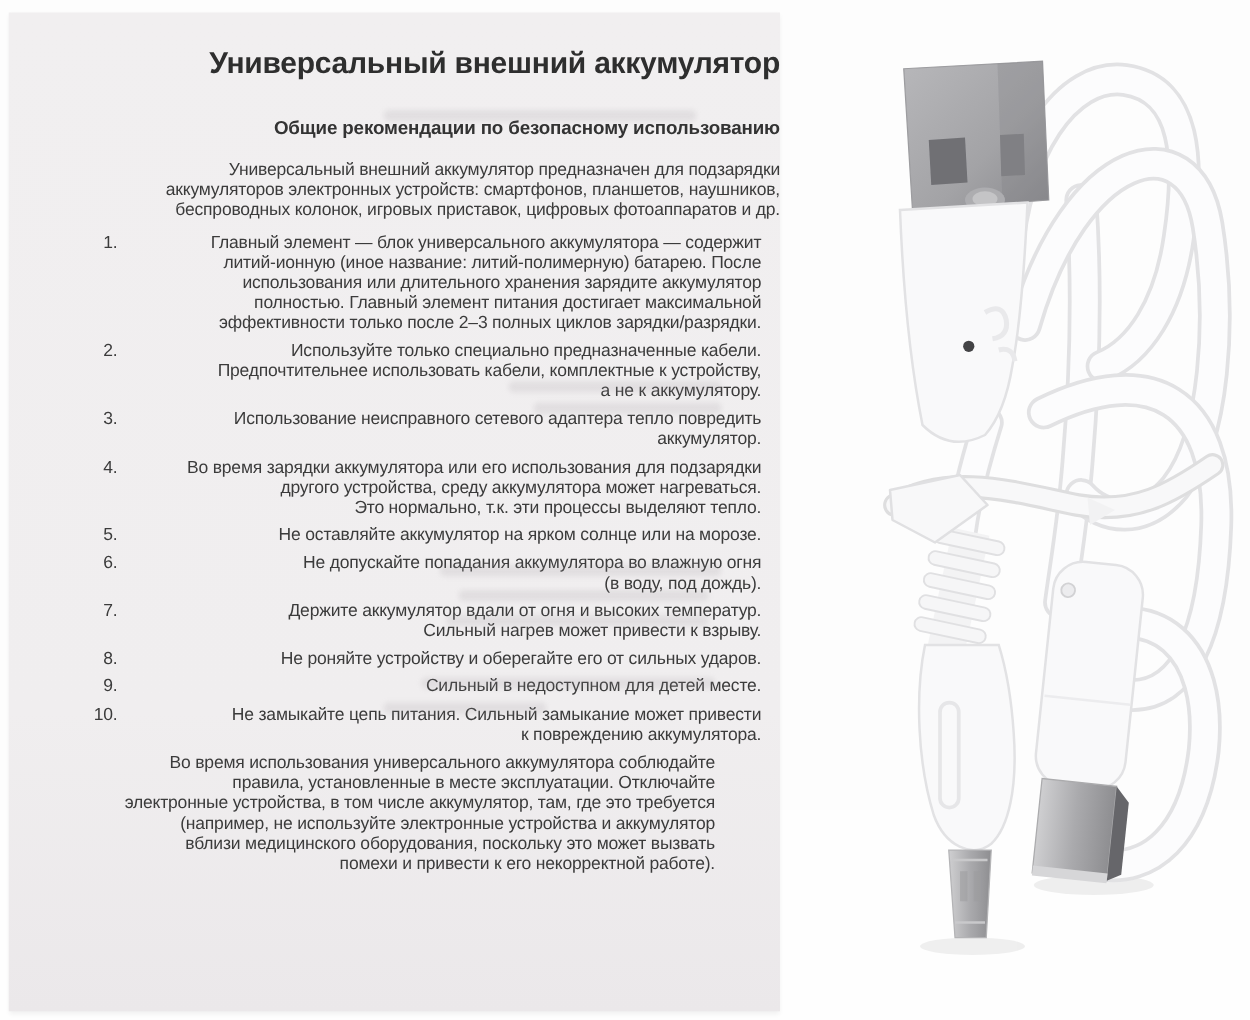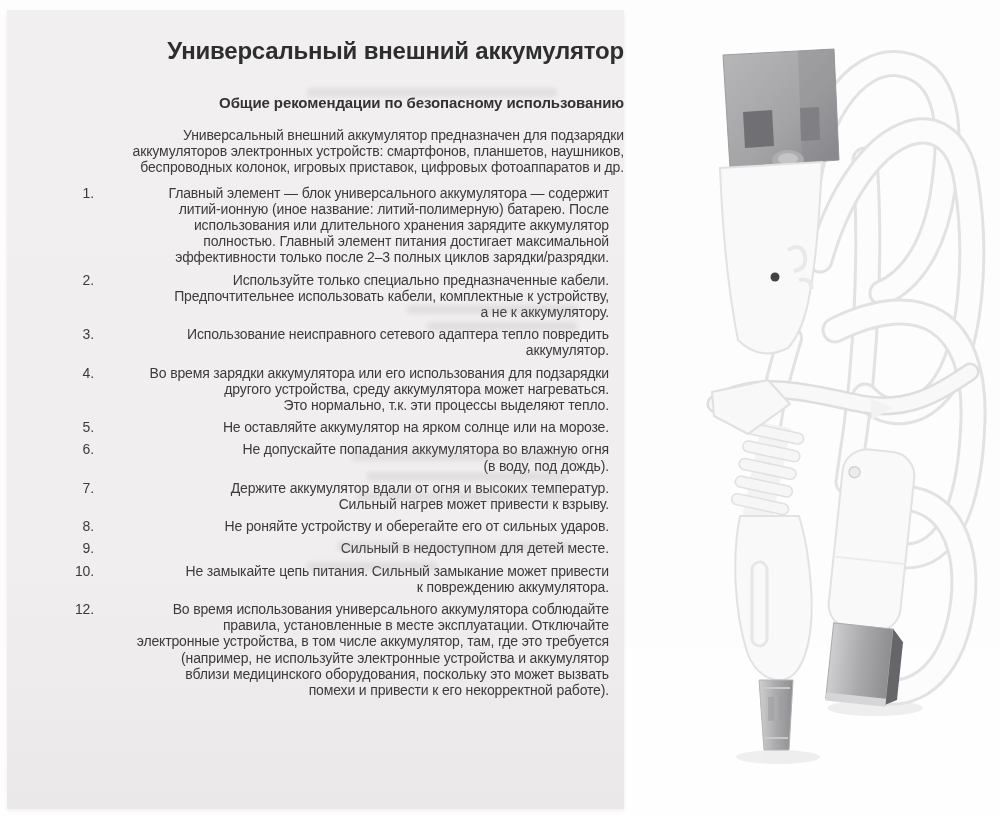--- a/index.html
+++ b/index.html
@@ -99,21 +99,20 @@
   </li>
 
   <li class="item">
     <span class="num">10.</span>
     <span class="txt">Не замыкайте цепь питания. Сильный замыкание может привести
 к повреждению аккумулятора.</span>
   </li>
 
 
   <li class="item">
-    <span class="num">12.</span>
     <span class="txt">Во время использования универсального аккумулятора соблюдайте
 правила, установленные в месте эксплуатации. Отключайте
 электронные устройства, в том числе аккумулятор, там, где это требуется
 (например, не используйте электронные устройства и аккумулятор
 вблизи медицинского оборудования, поскольку это может вызвать
 помехи и привести к его некорректной работе).</span>
   </li>
 </ol>
 
     <div>

